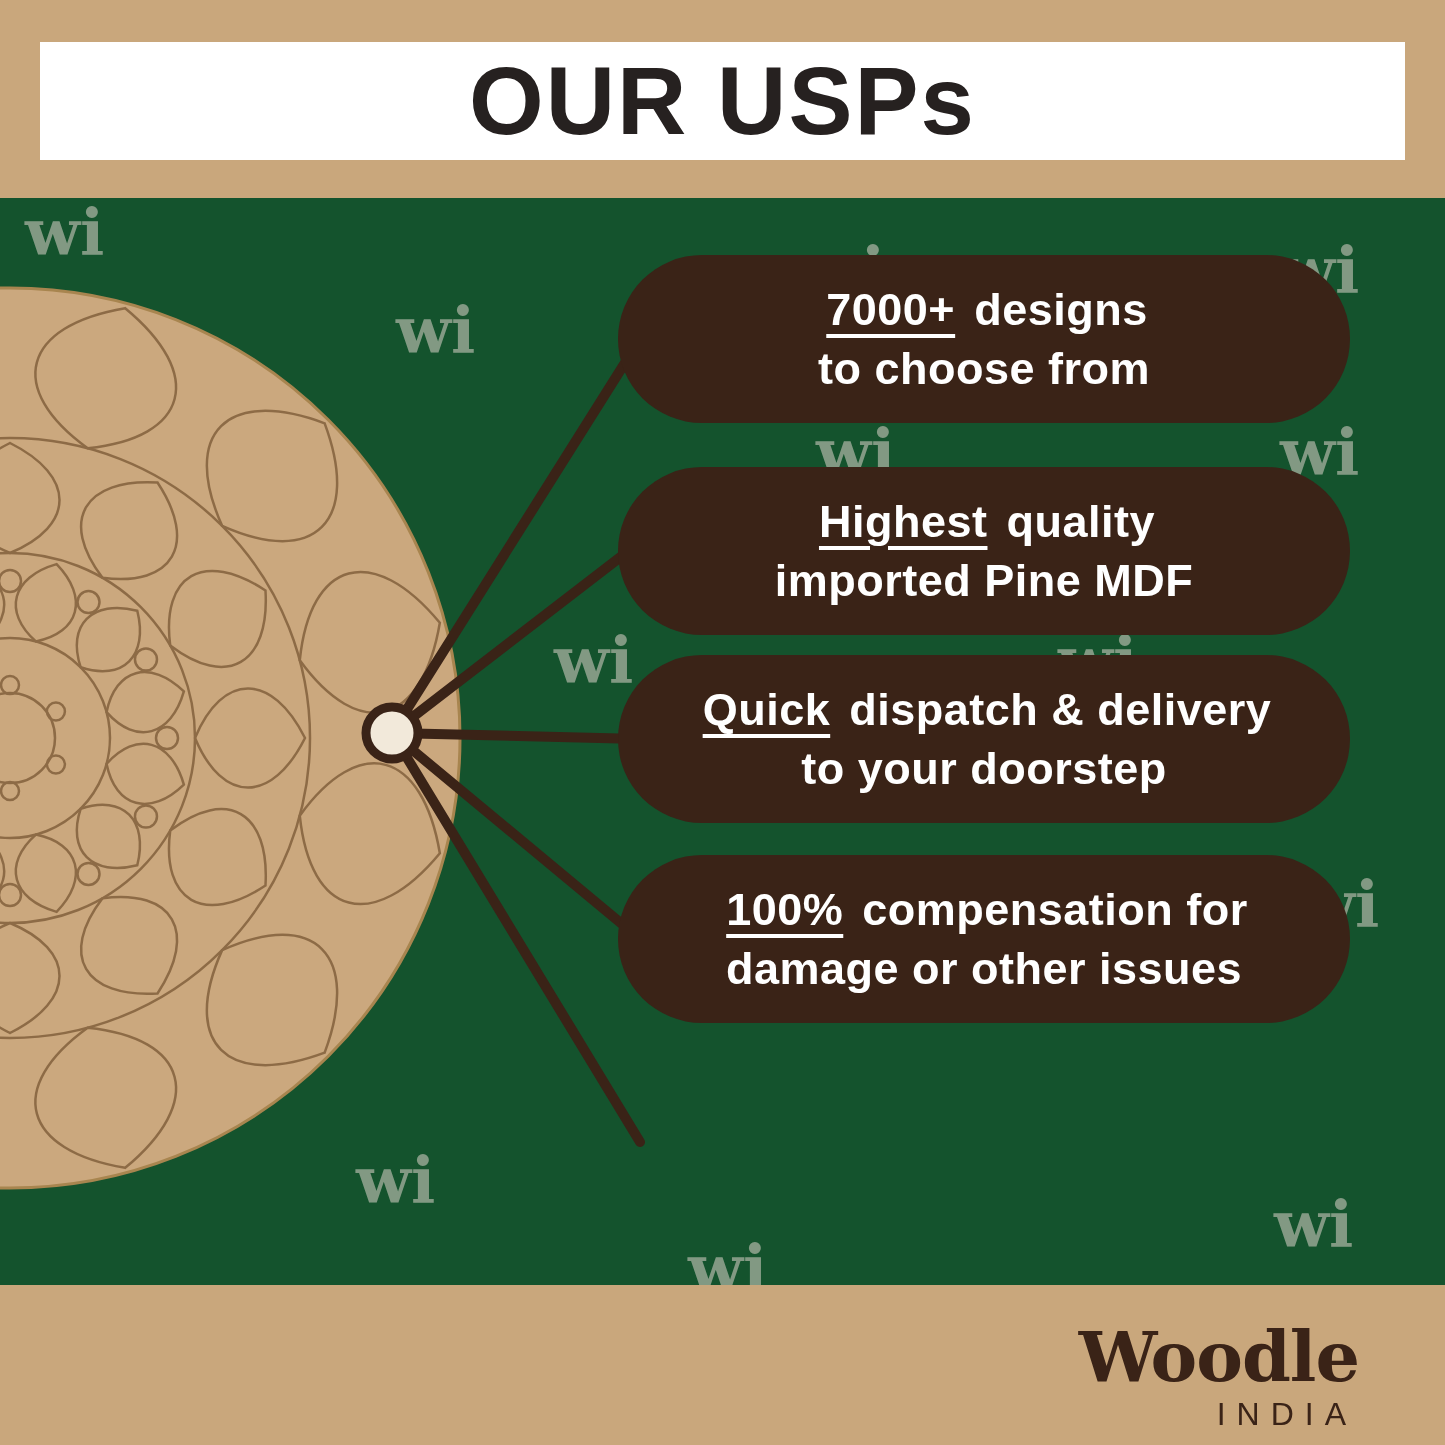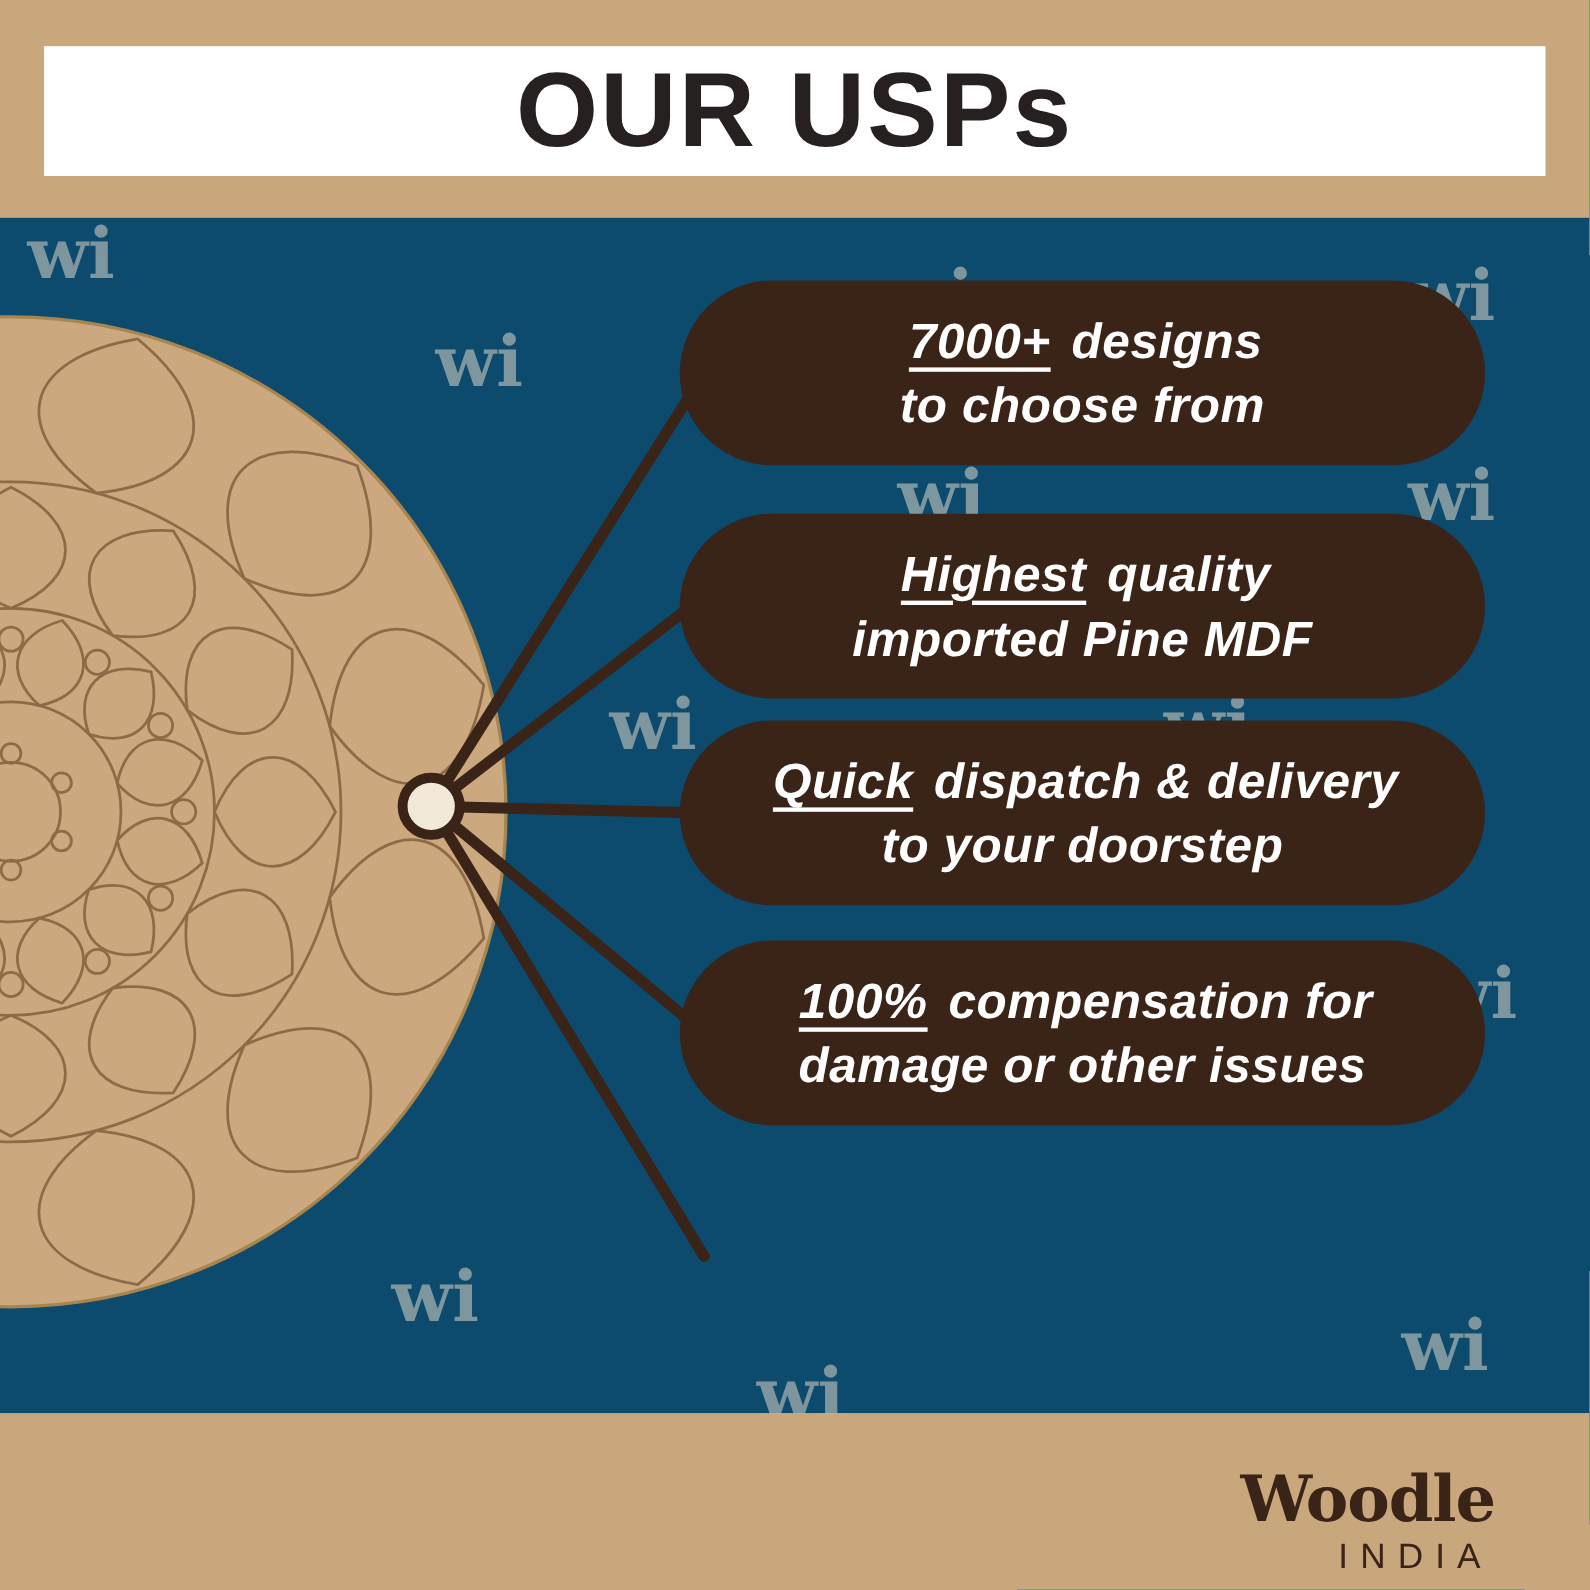--- a/index.html
+++ b/index.html
@@ -20,36 +20,36 @@
   
   .header-band{position:absolute;top:0;left:0;width:100%;height:256px;background:var(--tan);}
   .header-inner{
     position:absolute;left:40px;top:42px;width:1365px;height:118px;background:#ffffff;
     display:flex;align-items:center;justify-content:center;
   }
   .title{
     margin:0;font-size:96px;font-weight:800;color:var(--ink);letter-spacing:2px;line-height:1;
   }
   
-  .content{position:absolute;top:198px;left:0;width:1445px;height:1087px;background:#0c4a6e;overflow:hidden;}
+  .content{position:absolute;top:198px;left:0;width:1445px;height:1087px;background:#14532d;overflow:hidden;}
   
   .wm{
     position:absolute;z-index:1;font-family:"DejaVu Serif",serif;font-weight:bold;
     font-size:64px;line-height:1;color:var(--wm);opacity:.6;user-select:none;
   }
   
   .mdf{position:absolute;left:-450px;top:80px;width:920px;height:920px;z-index:2;}
   .mdf-base{fill:var(--mdf);stroke:#A8854F;stroke-width:3;}
   #mandala-rings path,#mandala-rings circle{fill:none;stroke:var(--engrave);stroke-width:2.5;}
   
   .overlay{position:absolute;left:0;top:0;width:1445px;height:1087px;z-index:3;}
   .overlay line{stroke:var(--brown);stroke-width:10;stroke-linecap:round;}
   .overlay .dot{fill:var(--cream);stroke:var(--brown);stroke-width:9;}
   
-  .usp-list{position:absolute;inset:0;z-index:4;font-style:italic;}
+  .usp-list{position:absolute;inset:0;z-index:4;}
   .pill{
     position:absolute;left:618px;width:732px;height:168px;background:var(--brown);
     border-radius:95px;color:#fff;display:flex;flex-direction:column;justify-content:center;
     align-items:center;text-align:center;
   }
   .pill-line{
     white-space:pre-wrap;font-size:45px;font-weight:700;line-height:1.32;letter-spacing:.5px;
   }
   .pill-line .u{
     text-decoration:underline;text-underline-offset:9px;text-decoration-thickness:4px;
@@ -60,21 +60,21 @@
   .pill:nth-child(3){top:457px;}
   .pill:nth-child(4){top:657px;}
   .pill:nth-child(5){top:860px;}
   
   .bottom-band{position:absolute;left:0;bottom:0;width:100%;height:160px;background:var(--tan);}
   .logo-wrap{
     position:absolute;right:86px;bottom:12px;display:flex;flex-direction:column;
     align-items:flex-end;color:var(--brown);
   }
   .logo-main{
-    font-family:"DejaVu Serif",serif;font-weight:bold;font-size:58px;line-height:1;
+    font-family:"DejaVu Serif",serif;font-weight:bold;font-size:70px;line-height:1;
     letter-spacing:-1px;
     margin-left:25px;
   }
   .logo-sub{
     font-family:"Liberation Sans",sans-serif;font-size:32px;letter-spacing:11px;
     margin-top:4px;margin-right:2px;font-weight:500;
   }
 </style>
 </head>
 <body>

